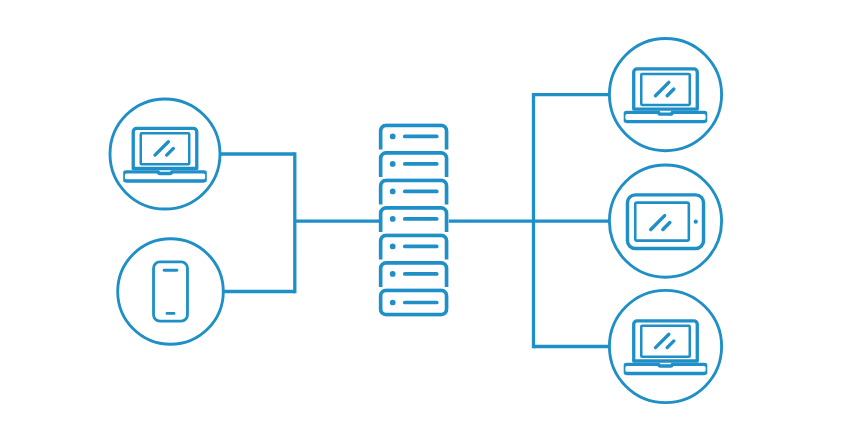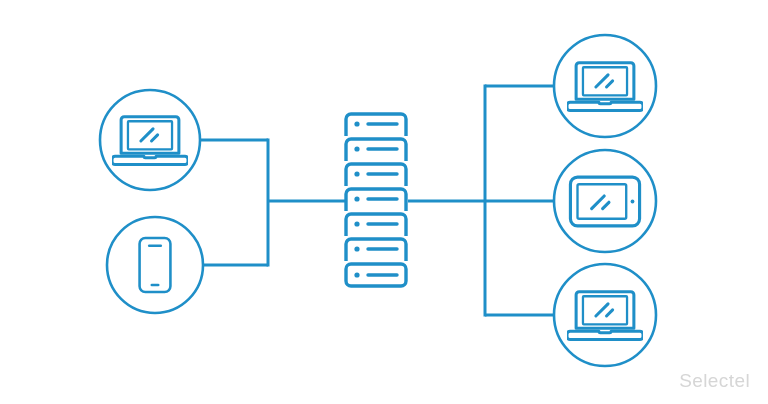--- a/index.html
+++ b/index.html
@@ -136,15 +136,14 @@
       <use href="#sym-tablet" x="567" y="174" width="76" height="55"></use>
     </g>
 
     <g color="#1f8fc8">
       <circle cx="605" cy="315" r="51" fill="#ffffff" stroke="#1f8fc8" stroke-width="2.6"></circle>
       <use href="#sym-laptop" x="567" y="287" width="76" height="58"></use>
     </g>
 
   </svg>
 
-  <div class="watermark">Selectel</div>
 
 </div>
 
 </body></html>

